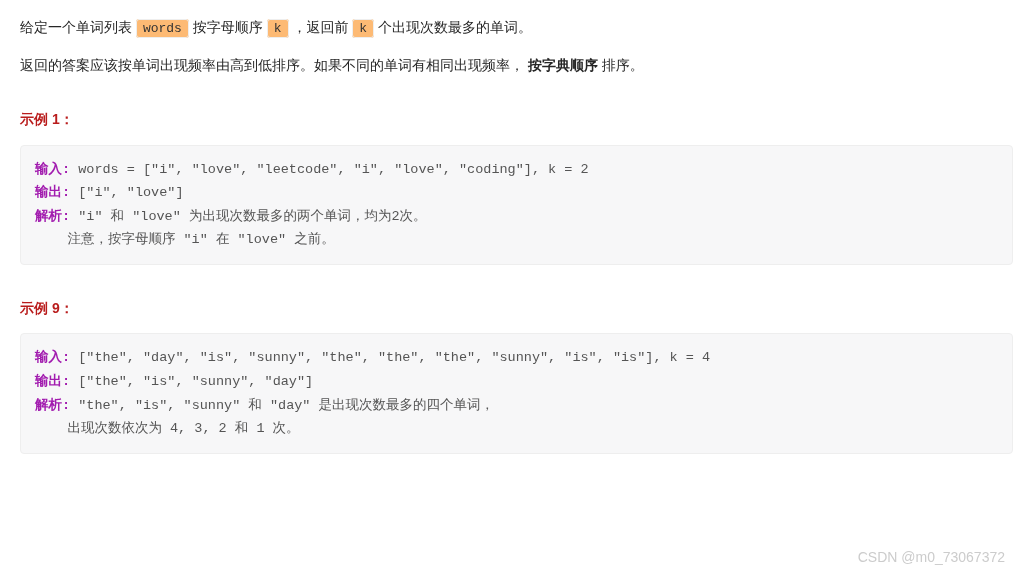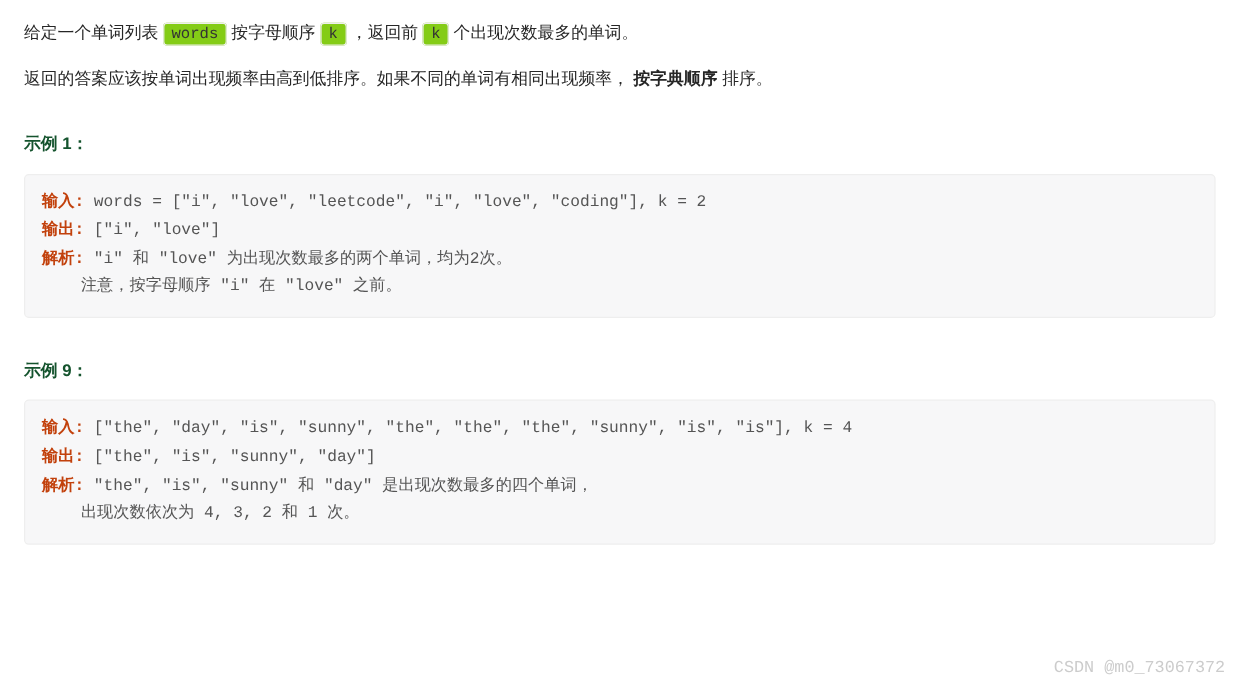--- a/index.html
+++ b/index.html
@@ -7,56 +7,56 @@
     font-family: -apple-system, BlinkMacSystemFont, "Segoe UI", "PingFang SC", "Microsoft YaHei", sans-serif;
     background: #fff;
     color: #262626;
     padding: 16px 20px;
     font-size: 14px;
     line-height: 1.6;
     width: 1033px;
   }
   .desc p { margin-bottom: 14px; color: #262626; }
   code.inline {
-    background: #84cc16;
+    background: #fdba74;
     border: 1px solid #eee;
     border-radius: 3px;
     padding: 1px 6px;
     font-family: "SFMono-Regular", Consolas, "Liberation Mono", Menlo, monospace;
     font-size: 13px;
     color: #333;
   }
   .bold { font-weight: 700; }
   .example-title {
     font-weight: 700;
-    color: #14532d;
+    color: #b91c1c;
     margin-top: 32px;
     margin-bottom: 14px;
     font-size: 14px;
   }
   pre.example {
     background: #f7f7f8;
     border: 1px solid #eee;
     border-radius: 4px;
     padding: 12px 14px;
     font-family: "SFMono-Regular", Consolas, "Liberation Mono", Menlo, monospace;
     font-size: 13.5px;
     line-height: 1.75;
     color: #555;
     white-space: pre-wrap;
     margin-bottom: 8px;
   }
-  pre.example .lbl { font-weight: 700; color: #c2410c; }
+  pre.example .lbl { font-weight: 700; color: #a21caf; }
   .watermark {
     position: fixed;
-    right: 12px;
+    right: 28px;
     bottom: 6px;
     color: #ccc;
     font-size: 14px;
-    font-family: Liberation Mono, monospace;
+    font-family: Liberation Sans, sans-serif;
   }
 </style>
 </head>
 <body>
 
 <div class="desc">
   <p>
     <span>给定一个单词列表 </span><code class="inline">words</code><span> 按字母顺序 </span><code class="inline">k</code><span> ，返回前 </span><code class="inline">k</code><span> 个出现次数最多的单词。</span>
   </p>
   <p>

